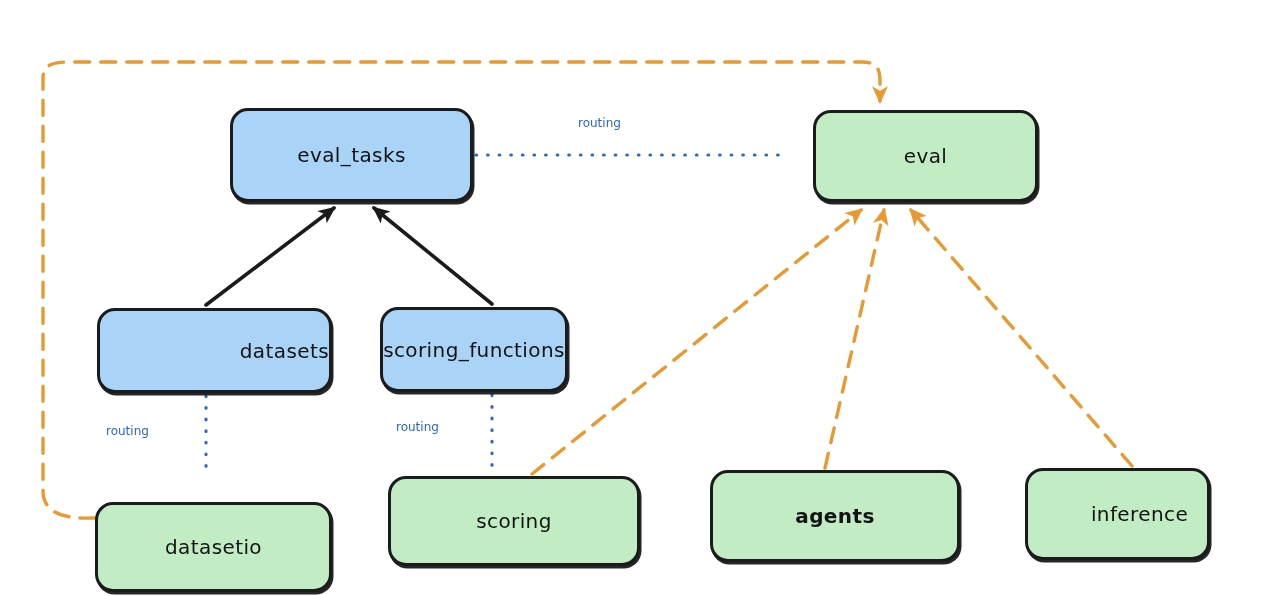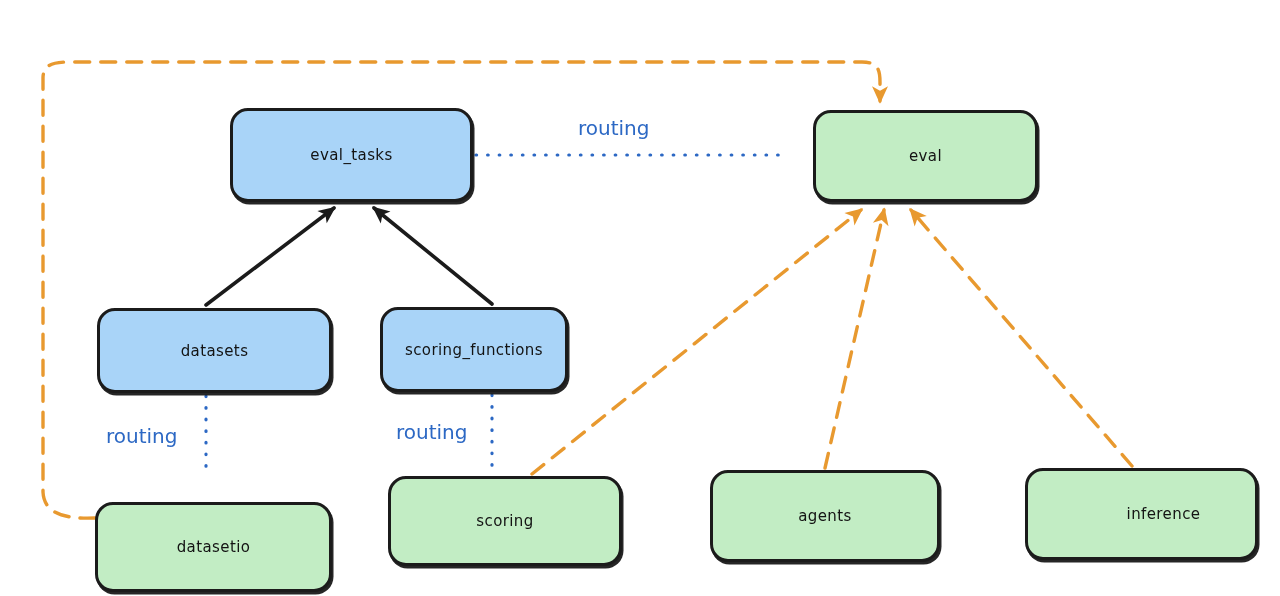--- a/index.html
+++ b/index.html
@@ -28,31 +28,31 @@
     box-sizing: border-box;
     border: 3px solid #1b1b1b;
     border-radius: 18px;
     display: flex;
     align-items: center;
     justify-content: center;
     box-shadow: 1.5px 2.5px 0 0 rgba(20,20,20,0.92);
   }
   .node .label {
     font-family: "DejaVu Sans", sans-serif;
-    font-size: 15px;
+    font-size: 20px;
     letter-spacing: 0.4px;
     color: #131313;
     white-space: nowrap;
   }
   .node.blue { background: #a9d4f8; }
   .node.green { background: #c2edc4; }
   .edge-label {
     position: absolute;
     font-family: "DejaVu Sans", sans-serif;
-    font-size: 20px;
+    font-size: 12px;
     color: #2c68c4;
     white-space: nowrap;
   }
 </style>
 </head>
 <body>
 
 <div id="canvas">
 
   <svg id="edges" viewBox="0 0 1280 596" xmlns="http://www.w3.org/2000/svg">
@@ -91,41 +91,41 @@
   </svg>
 
   <div class="node blue" style="left:230px; top:108px; width:243px; height:94px;">
     <span class="label">eval_tasks</span>
   </div>
 
   <div class="node green" style="left:785px; top:110px; width:225px; height:92px;margin-left:28px;">
     <span class="label">eval</span>
   </div>
 
-  <div class="node blue" style="left:97px; top:308px; width:235px; height:85px;">
+  <div class="node blue" style="left:97px; top:308px; width:235px; height:85px;justify-content:flex-end;">
     <span class="label">datasets</span>
   </div>
 
   <div class="node blue" style="left:380px; top:307px; width:188px; height:85px;">
     <span class="label">scoring_functions</span>
   </div>
 
   <div class="node green" style="left:95px; top:478px; width:237px; height:90px;margin-top:24px;">
     <span class="label">datasetio</span>
   </div>
 
-  <div class="node green" style="left:388px; top:476px; width:234px; height:90px;">
+  <div class="node green" style="left:388px; top:476px; width:252px; height:90px;">
     <span class="label">scoring</span>
   </div>
 
-  <div class="node green" style="left:710px; top:470px; width:230px; height:92px;">
+  <div class="node green" style="left:710px; top:470px; width:250px; height:92px;font-weight:bold;">
     <span class="label">agents</span>
   </div>
 
-  <div class="node green" style="left:1025px; top:468px; width:233px; height:92px;padding-left:44px;">
+  <div class="node green" style="left:1025px; top:468px; width:185px; height:92px;padding-left:44px;">
     <span class="label">inference</span>
   </div>
 
   <div class="edge-label" style="left:578px; top:116px;">routing</div>
 
   <div class="edge-label" style="left:106px; top:424px;">routing</div>
 
   <div class="edge-label" style="left:396px; top:420px;">routing</div>
 
 </div>

